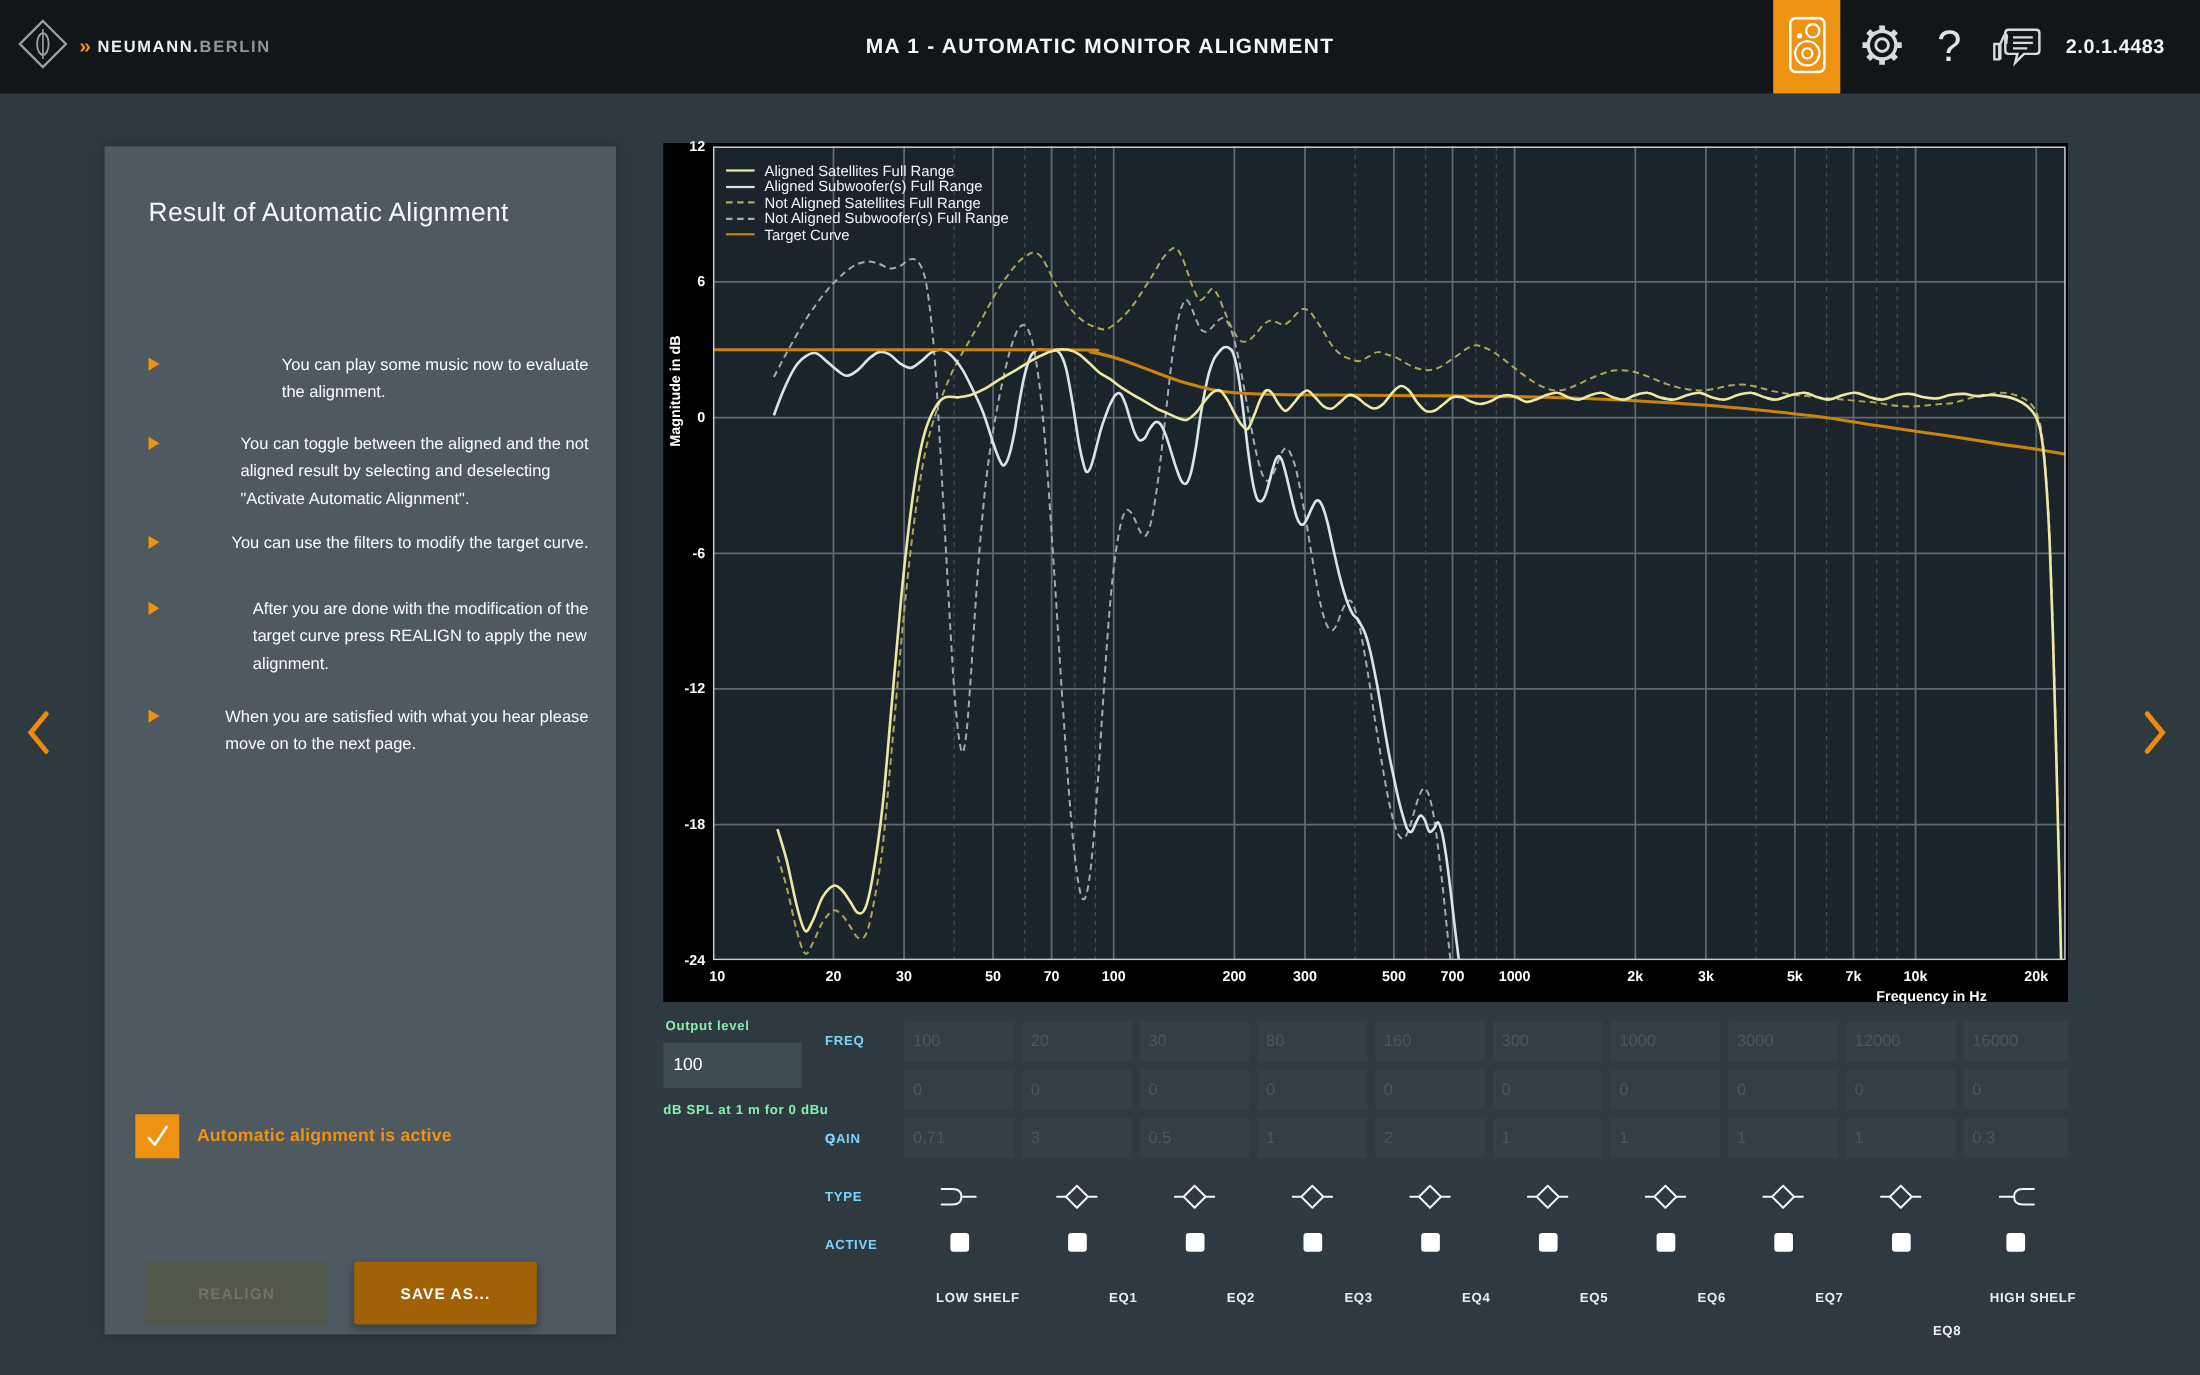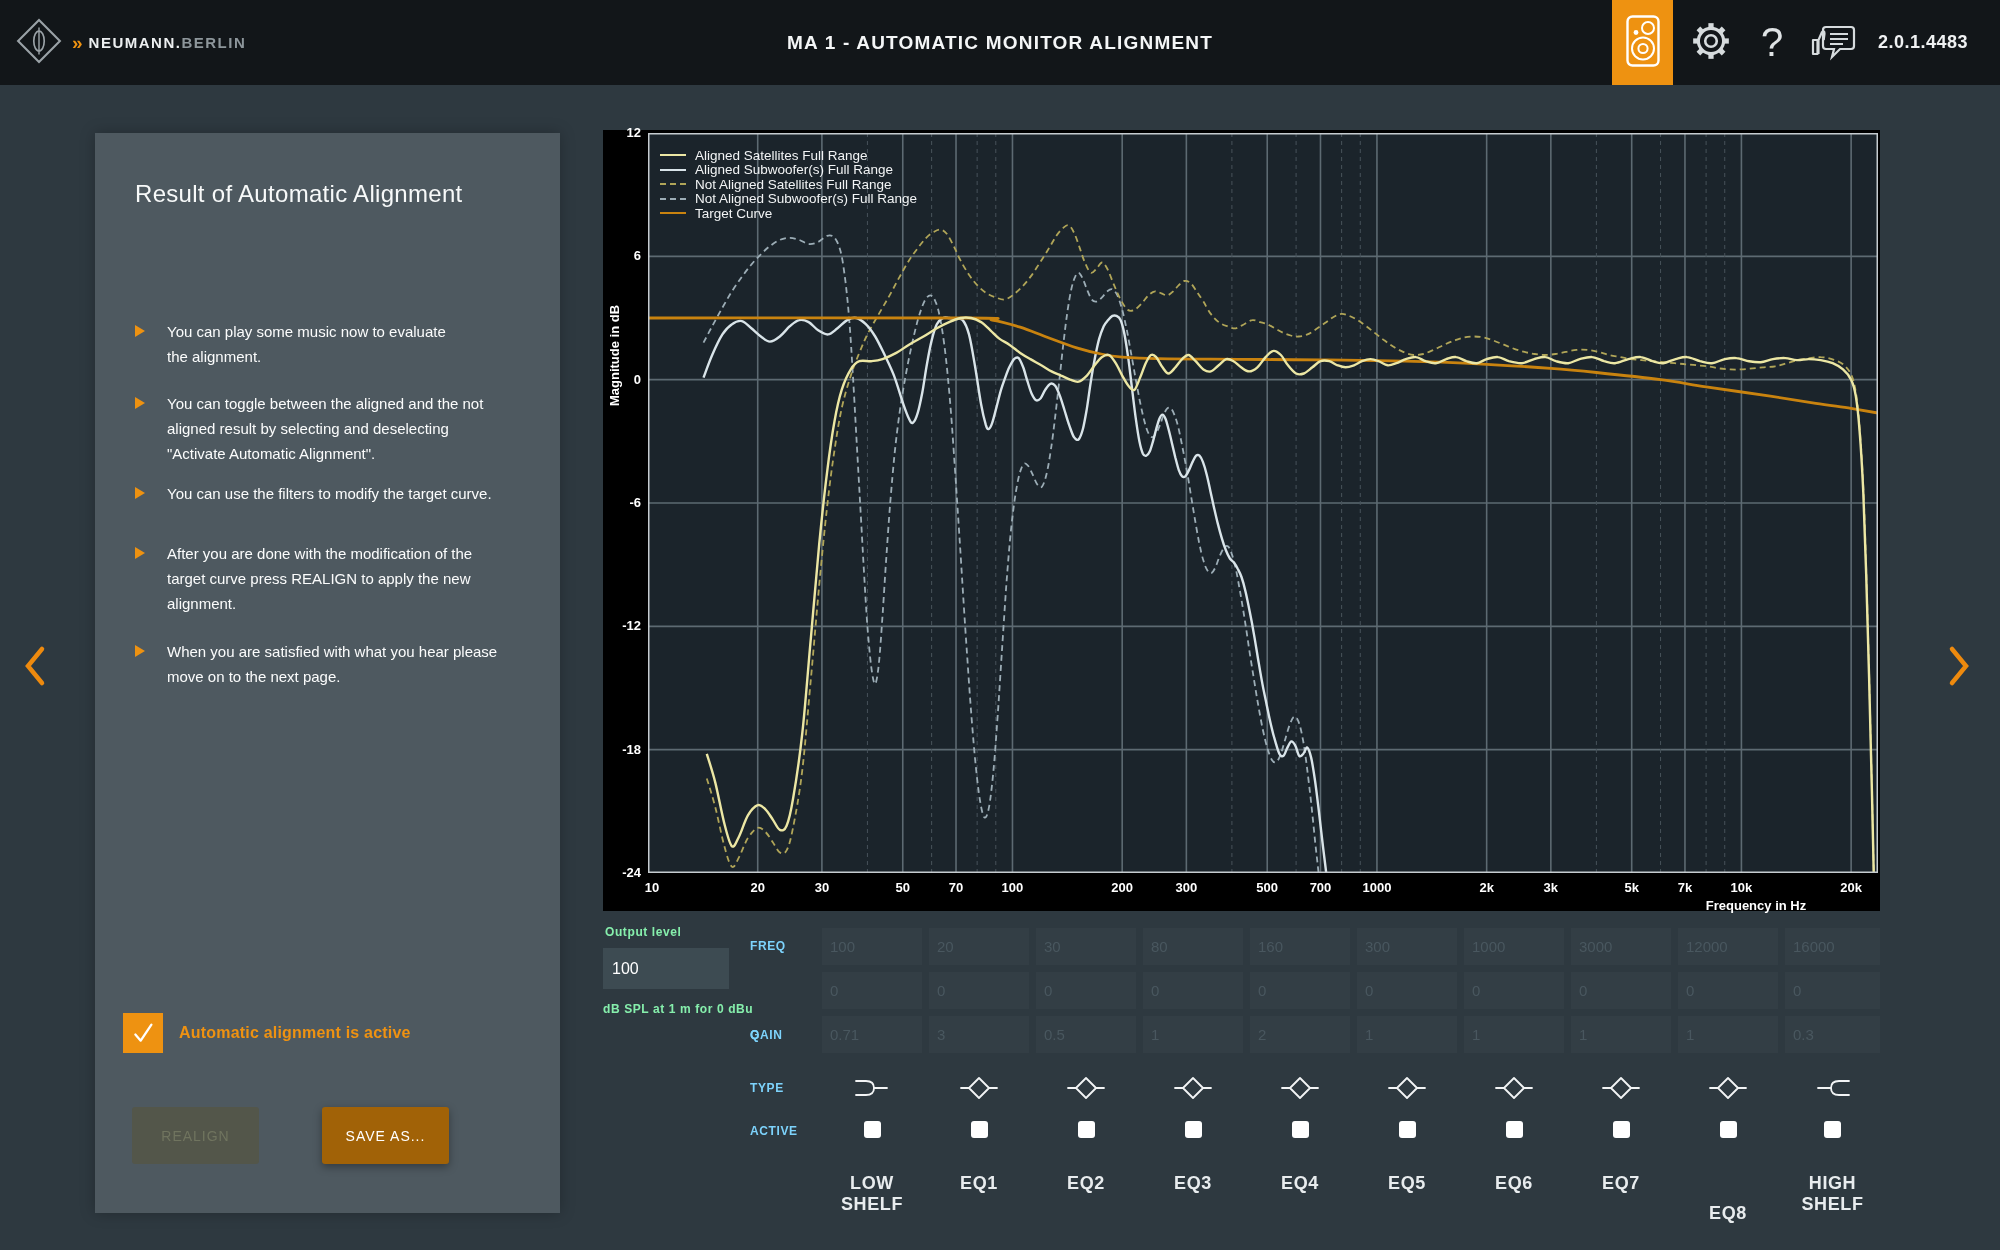--- a/index.html
+++ b/index.html
@@ -15,28 +15,28 @@
             color:#f4f6f7;font-size:19px;font-weight:bold;letter-spacing:1.2px;pointer-events:none;}
   .tbbtn{position:absolute;top:0;height:85px;background:transparent;border:none;display:flex;align-items:center;justify-content:center;cursor:pointer;padding:0;}
   #btn-speaker{left:1612px;width:61px;background:#ee9211;}
   #btn-gear{left:1688px;width:46px;}
   #btn-help{left:1752px;width:40px;color:#dfe3e5;font-size:40px;font-weight:400;font-family:"Liberation Sans",sans-serif;}
   #btn-feedback{left:1806px;width:56px;}
   #version{position:absolute;left:1878px;top:0;height:85px;display:flex;align-items:center;color:#f0f2f3;font-size:18px;font-weight:bold;letter-spacing:.5px;}
   
   #panel{position:absolute;left:95px;top:133px;width:465px;height:1080px;background:#4e5960;box-shadow:0 0 14px rgba(0,0,0,.25);}
   #panel h1{position:absolute;left:40px;top:47px;margin:0;font-size:24px;font-weight:400;color:#f7f9f9;letter-spacing:.3px;}
-  .bullet{position:absolute;left:40px;width:400px;display:flex;}
+  .bullet{position:absolute;left:40px;width:400px;display:flex;justify-content:space-between;}
   .bullet .tri{width:0;height:0;border-left:10px solid #ee9211;border-top:6.5px solid transparent;border-bottom:6.5px solid transparent;margin:6px 22px 0 0;flex:none;}
   .bullet .txt{color:#fbfcfc;font-size:15px;line-height:25px;white-space:pre-line;}
   #chkrow{position:absolute;left:28px;top:880px;display:flex;align-items:center;cursor:pointer;}
   #chkbox{width:40px;height:40px;background:#ee9211;display:flex;align-items:center;justify-content:center;flex:none;}
   #chklabel{color:#ef9211;font-size:16px;font-weight:bold;margin-left:16px;letter-spacing:.2px;}
-  .pbtn{position:absolute;top:974px;width:127px;height:57px;border:none;border-radius:3px;font-family:"Liberation Sans",sans-serif;
-        font-size:14px;font-weight:normal;letter-spacing:1px;cursor:pointer;}
+  .pbtn{position:absolute;top:1014px;width:166px;height:57px;border:none;border-radius:3px;font-family:"Liberation Sans",sans-serif;
+        font-size:14px;font-weight:bold;letter-spacing:1px;cursor:pointer;}
   #btn-realign{left:37px;background:#53564a;color:#70745f;}
   #btn-saveas{left:227px;background:#a16207;color:#ffffff;box-shadow:0 3px 8px rgba(0,0,0,.35);}
   
   .navbtn{position:absolute;background:none;border:none;cursor:pointer;padding:0;}
   #nav-prev{left:24px;top:645px;}
   #nav-next{left:1948px;top:645px;}
   
   #chartbox{position:absolute;left:603px;top:130px;width:1277px;height:781px;background:#000;}
   #plotsvg{position:absolute;left:45px;top:3px;}
   .ytick{position:absolute;width:38px;text-align:right;color:#fff;font-size:13px;font-weight:bold;}
@@ -50,21 +50,21 @@
   
   .eqlabel{position:absolute;color:#86efac;font-size:12px;font-weight:bold;letter-spacing:.6px;}
   #out-label{left:605px;top:925px;}
   #out-input{position:absolute;left:603px;top:948px;width:117px;height:41px;background:#3d4b52;border:none;color:#fff;
              font-size:16px;font-family:"Liberation Sans",sans-serif;padding:0 0 0 9px;}
   #out-caption{left:603px;top:1002px;}
   .rowlabel{position:absolute;left:750px;color:#7dd3fc;font-size:12px;font-weight:bold;letter-spacing:.6px;}
   .eqcell{position:absolute;height:37px;background:#333e45;color:#49575f;font-size:15px;line-height:37px;padding-left:8px;box-sizing:border-box;}
   .typebtn{position:absolute;height:26px;background:none;border:none;padding:0;cursor:pointer;}
   .activebox{position:absolute;width:17px;height:17px;background:#fff;border-radius:3px;cursor:pointer;}
-  .collabel{position:absolute;text-align:center;color:#e8ecee;font-size:18px;font-weight:bold;letter-spacing:.6px;}
+  .collabel{position:absolute;text-align:right;color:#e8ecee;font-size:12px;font-weight:bold;letter-spacing:.6px;}
 </style>
 </head>
 <body>
 
 <div id="app">
 
   <header id="topbar">
     <div id="brand">
       <span>
         <svg width="46" height="46" viewBox="0 0 44 44">

